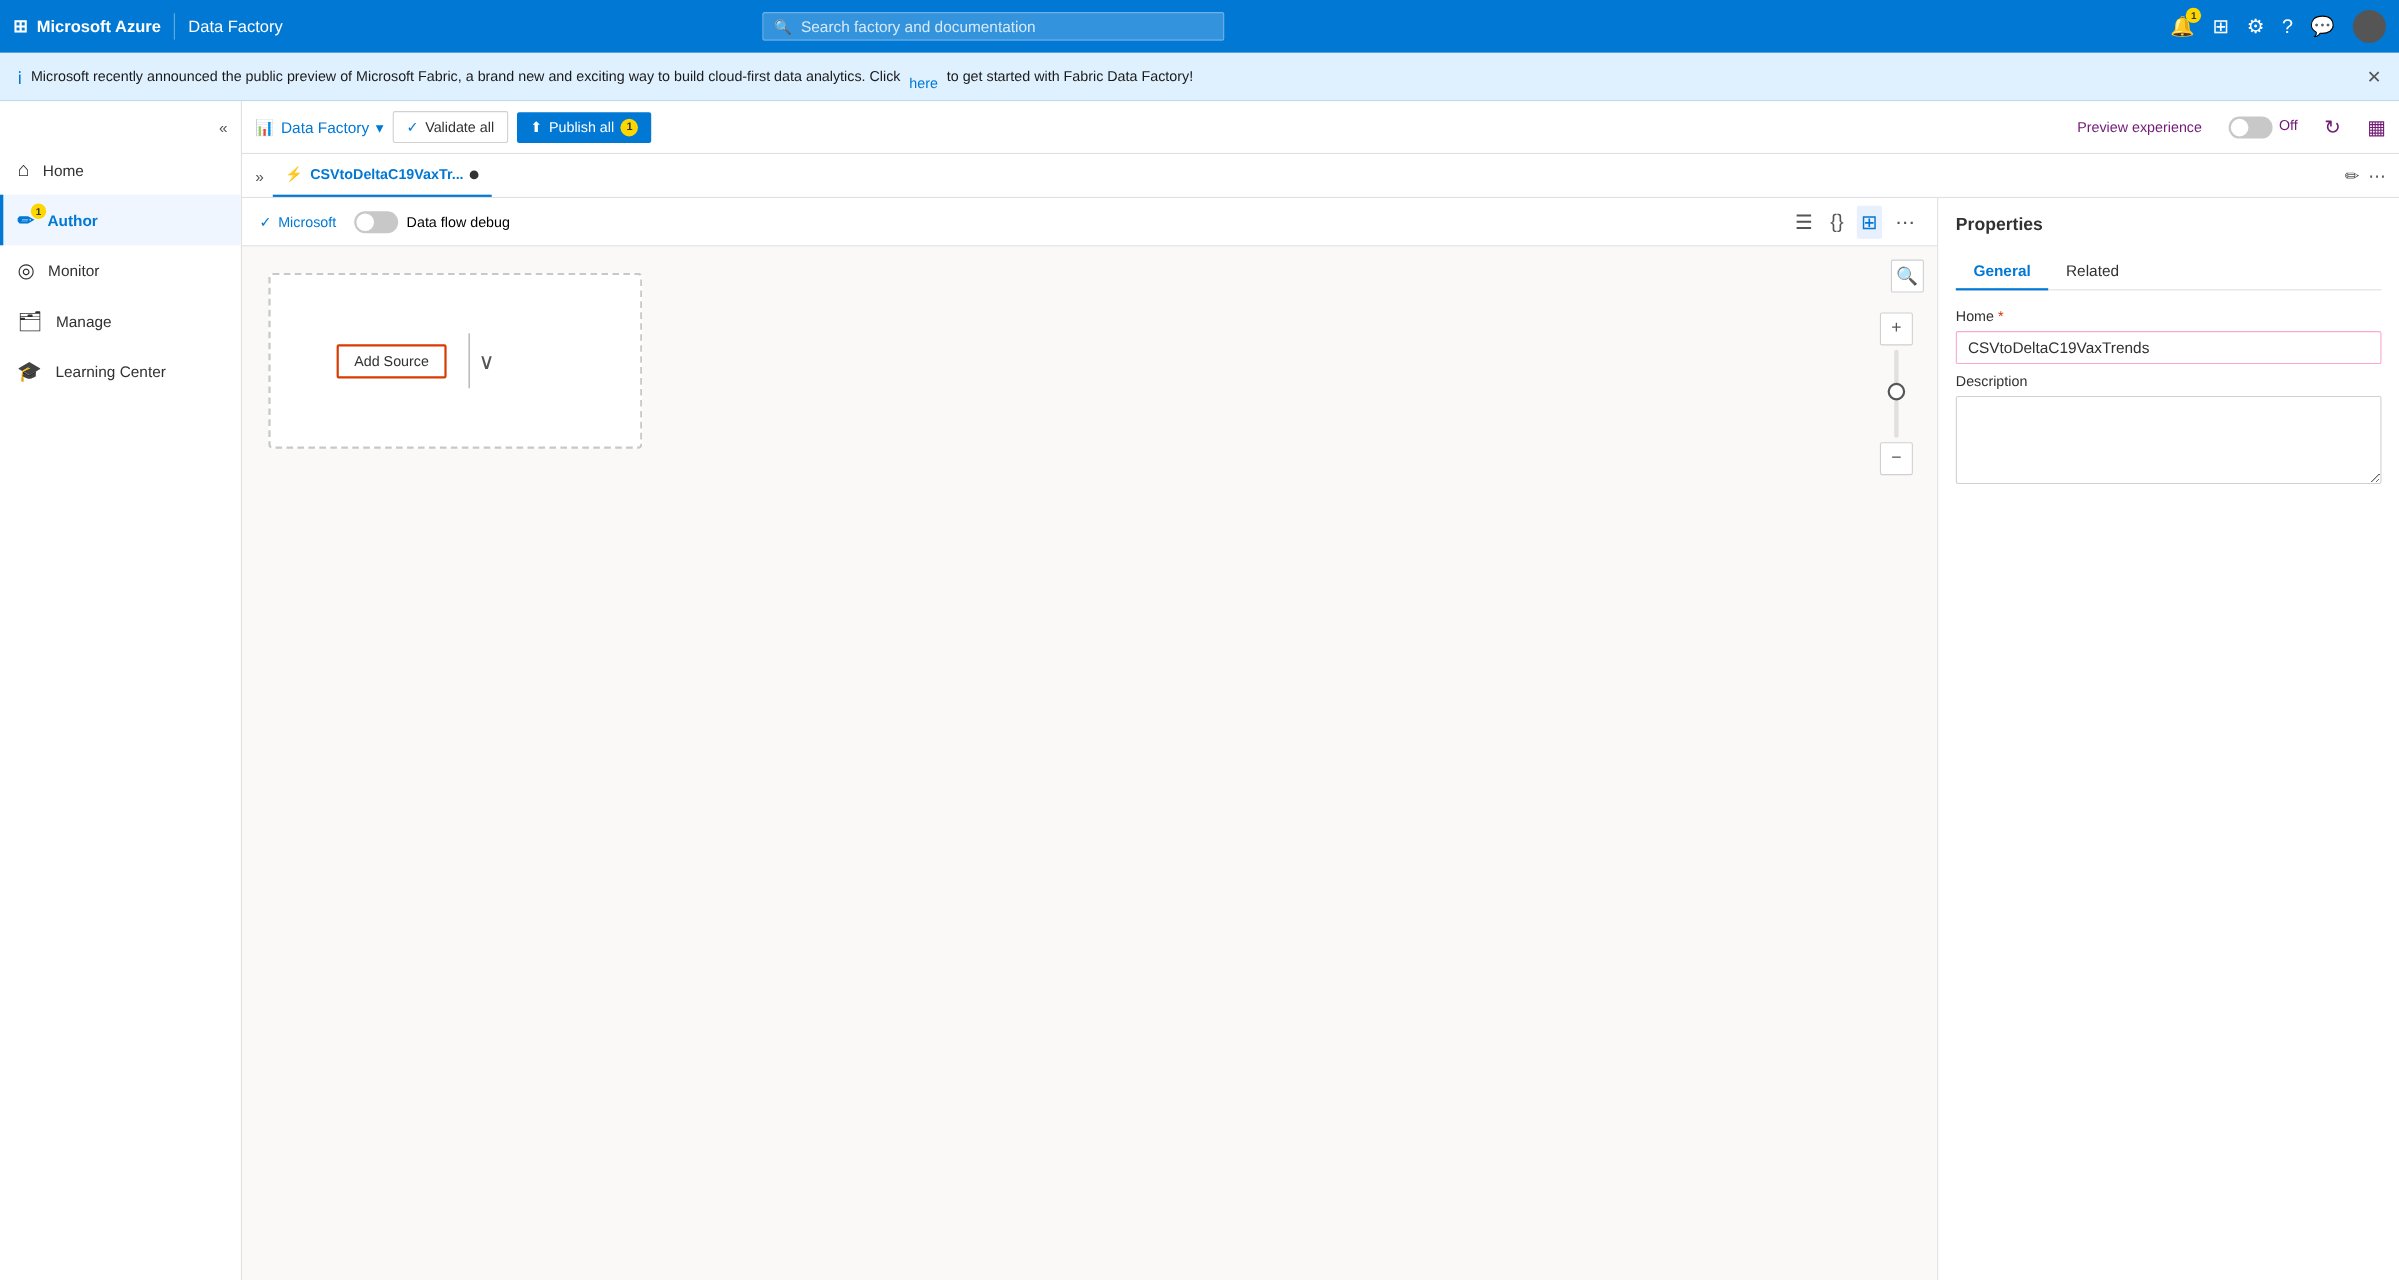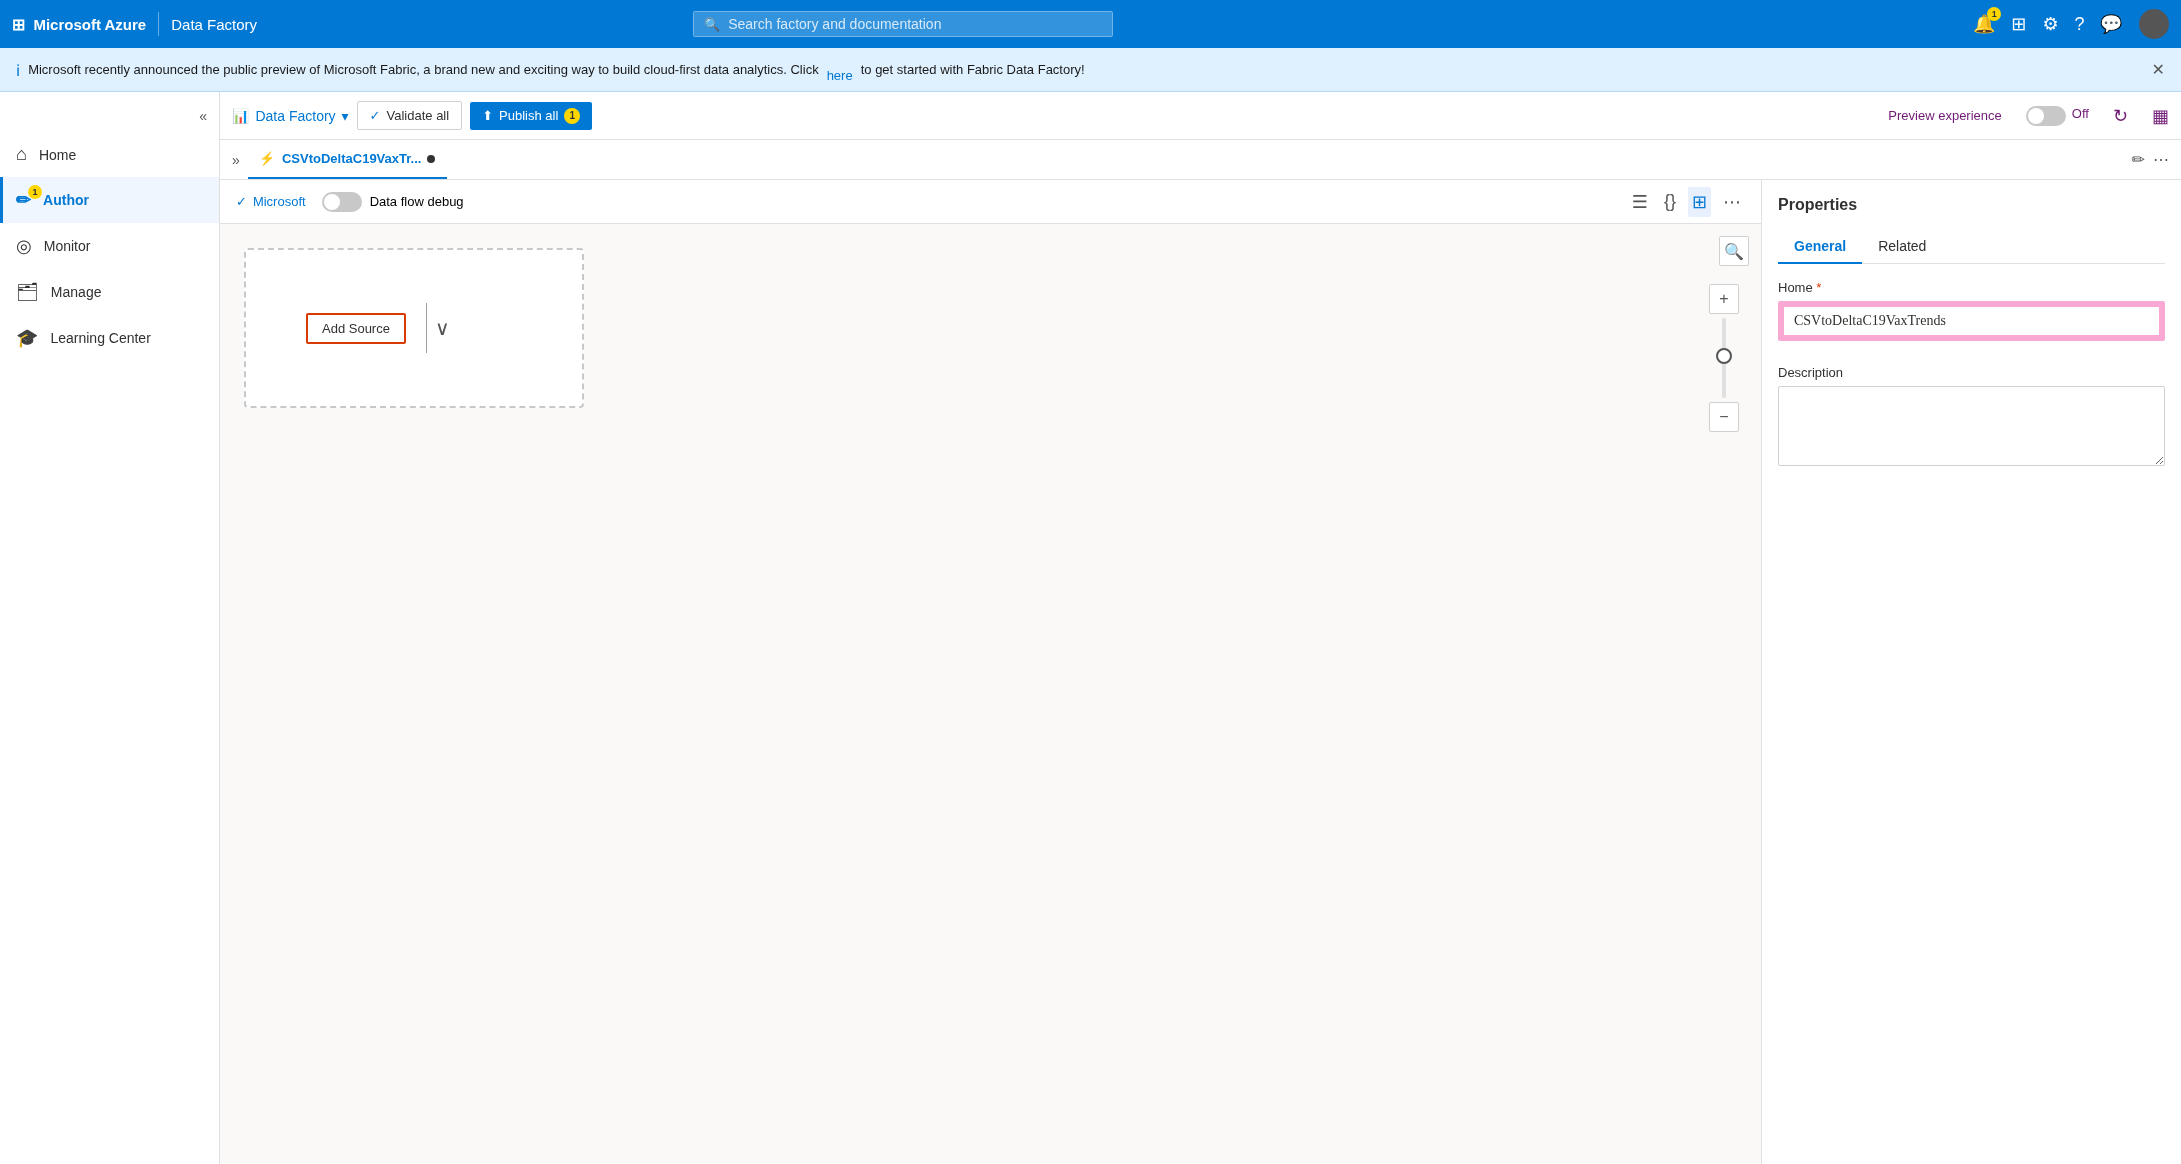--- a/index.html
+++ b/index.html
@@ -241,27 +241,26 @@
       border-bottom: 2px solid transparent;
       margin-bottom: -1px;
       text-align: center;
     }
     .props-tab.active { border-bottom-color: #0078d4; font-weight: 600; color: #0078d4; }
     .field-label { font-size: 13px; color: #323130; margin-bottom: 6px; }
     .required-star { color: #d83b01; }
     .field-input {
       width: 100%;
       padding: 6px 10px;
-      border: 6px solid #f9a8d4;
+      border: 1px solid #f9a8d4;
       border-radius: 2px;
       font-size: 14px;
       color: #323130;
-      margin-bottom: 24px;
-      background: white;
-      font-family: Liberation Serif, serif;
+      margin-bottom: 8px;
+      background: white;
     }
     .field-textarea {
       width: 100%;
       padding: 8px 10px;
       border: 1px solid #d0d0d0;
       border-radius: 2px;
       font-size: 14px;
       color: #323130;
       height: 80px;
       resize: vertical;

